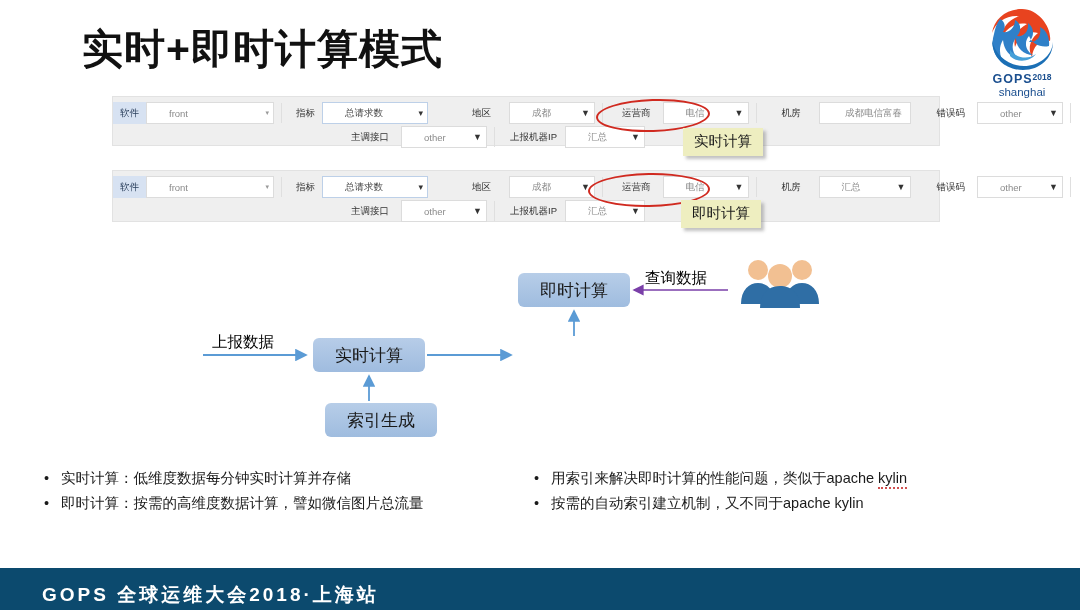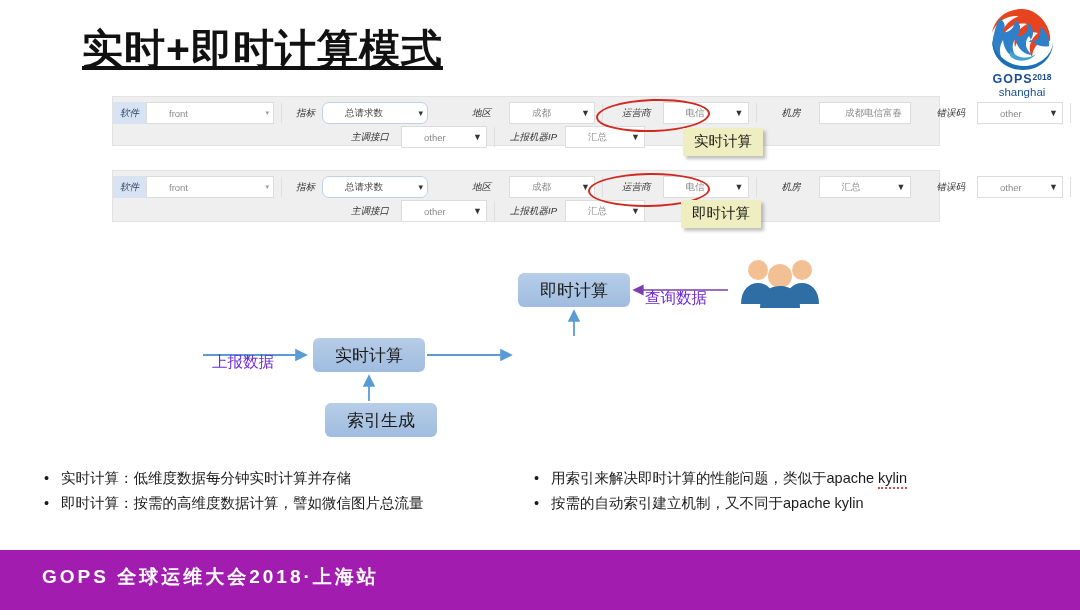--- a/index.html
+++ b/index.html
@@ -10,21 +10,21 @@
     width: 1080px; height: 610px;
     position: relative; overflow: hidden;
     font-family: "Liberation Sans", "DejaVu Sans", sans-serif;
     color: #1a1a1a;
   }
 
   
   #slide-title {
     position: absolute; left: 82px; top: 22px;
     font-size: 41px; font-weight: bold; letter-spacing: 1px;
-    color: #111111; white-space: nowrap; text-decoration: underline;
+    color: #111111; white-space: nowrap;
   }
 
   
   #logo { position: absolute; right: 12px; top: 6px; width: 92px; height: 96px; }
   #logo .mark { position: absolute; left: 10px; top: 0; width: 72px; height: 66px; }
   #logo .gops-line {
     position: absolute; left: 0; top: 66px; width: 92px;
     text-align: center; font-size: 12.5px; font-weight: bold;
     color: #1b4f8f; letter-spacing: 1px;
   }
@@ -43,29 +43,29 @@
   #toolbar-1 { left: 112px; top: 96px; width: 826px; height: 48px; }
   #toolbar-2 { left: 112px; top: 170px; width: 826px; height: 50px; }
 
   .tb-row { position: absolute; left: 0; height: 24px; display: flex; align-items: center; }
   .tb-row.r1 { top: 4px; }
   .tb-row.r2 { top: 28px; }
 
   .fgroup { display: flex; align-items: center; height: 22px; margin-right: 0px; }
   .flabel {
     font-size: 9.5px; color: #333; padding: 0 7px; height: 22px;
-    display: flex; align-items: center; white-space: nowrap; font-style: italic;
+    display: flex; align-items: center; white-space: nowrap;
   }
   .flabel.hl { background: #d7e2f2; color: #2a3f5c; }
   .fvalue {
     font-size: 9.5px; color: #8a8a8a; background: #ffffff;
     height: 20px; display: flex; align-items: center; justify-content: space-between;
     border: 1px solid #dcdcdc; padding: 0 4px 0 22px; white-space: nowrap; overflow: hidden;
   }
-  .fvalue.dark { color: #444; border-radius: 7px; }
+  .fvalue.dark { color: #444; }
   .caret-sm { font-size: 7px; color: #9a9a9a; margin-left: 6px; }
   .caret-bold { font-size: 9px; color: #333; margin-left: 8px; }
   .sep { width: 1px; height: 20px; background: #dfdfdf; margin: 0 7px; }
   .gap { width: 26px; }
   .gap-sm { width: 14px; }
 
   
   .ellipse {
     position: absolute; border: 2.4px solid #d02a20;
     border-radius: 50%; background: transparent;
@@ -90,41 +90,41 @@
     background: linear-gradient(180deg, #b7cde8 0%, #9fbcdf 100%);
     border-radius: 6px;
     display: flex; align-items: center; justify-content: center;
     font-size: 17px; color: #1a1a1a; white-space: nowrap;
   }
   #node-realtime { left: 313px; top: 90px; width: 112px; height: 34px; }
   #node-kv       { left: 518px; top: 90px; width: 112px; height: 34px; }
   #node-instant  { left: 518px; top: 25px; width: 112px; height: 34px; }
   #node-index    { left: 313px; top: 155px; width: 112px; height: 34px; margin-left: 12px; }
 
-  .dlabel { position: absolute; font-size: 15.5px; color: #6d28d9; white-space: nowrap; margin-top: 20px; }
+  .dlabel { position: absolute; font-size: 15.5px; color: #000000; white-space: nowrap; }
   #label-report { left: 212px; top: 84px; }
   #label-query  { left: 645px; top: 20px; }
 
   #people { position: absolute; left: 738px; top: 8px; width: 84px; height: 52px; }
 
   
   .bullets { position: absolute; font-size: 14.5px; color: #1a1a1a; line-height: 25px; }
   #bullets-left  { left: 44px;  top: 466px; }
   #bullets-right { left: 534px; top: 466px; }
   .bullet { display: flex; align-items: flex-start; white-space: nowrap; }
   .bullet .dot { width: 17px; flex: none; color: #1a1a1a; }
   .squiggle {
     border-bottom: 2px dotted #d05050;
     padding-bottom: 1px;
   }
 
   
   #footer {
-    position: absolute; left: 0; bottom: 0; width: 1080px; height: 60px;
-    background: #a21caf;
+    position: absolute; left: 0; bottom: 0; width: 1080px; height: 42px;
+    background: #0c4a6e;
   }
   #footer-text {
     position: absolute; left: 42px; top: 14px;
     font-size: 19px; font-weight: bold; color: #ffffff; letter-spacing: 3px;
     white-space: nowrap;
   }
 </style>
 </head>
 <body>
 

